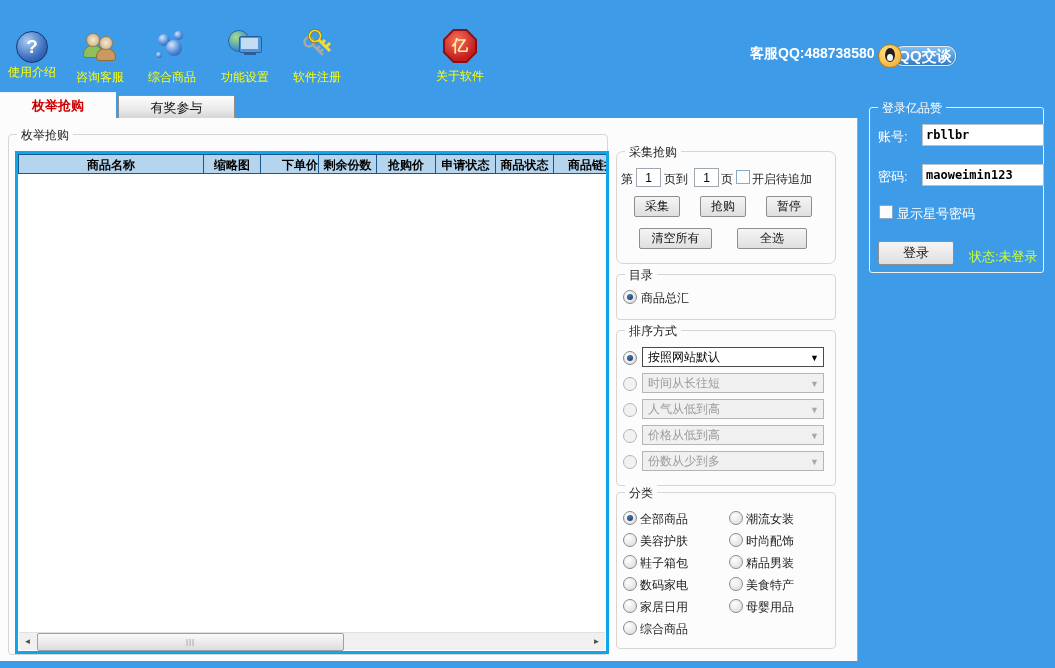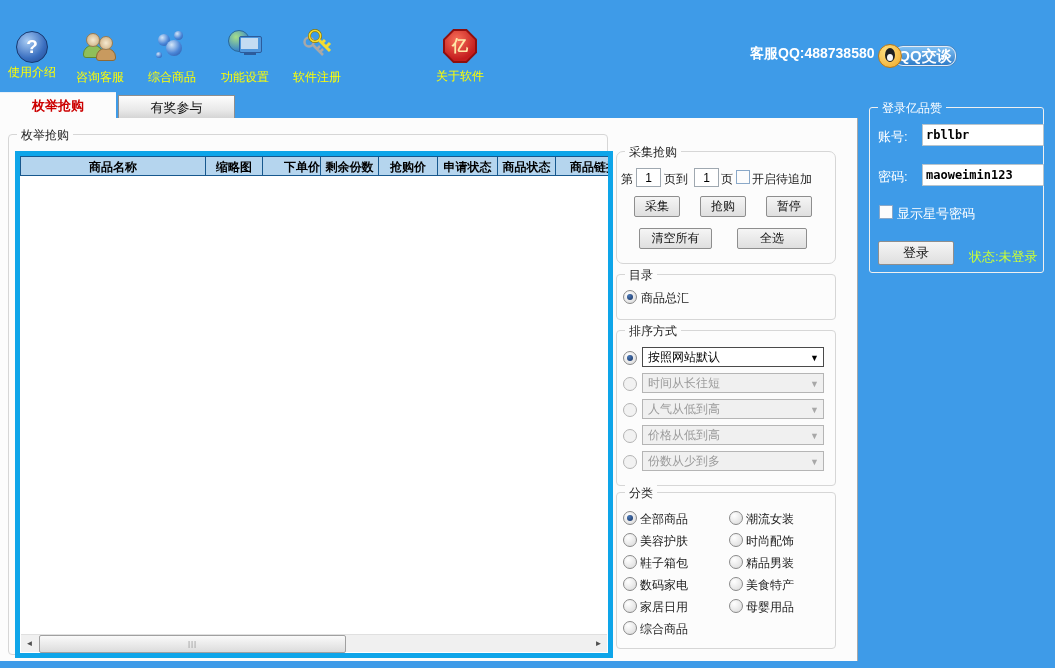--- a/index.html
+++ b/index.html
@@ -74,21 +74,21 @@
     background:linear-gradient(#FDFDFD,#E9E9E9 60%,#D2D2D2);border:1px solid #8E8E8E;border-bottom:none;}
 
   
   .main-panel{position:absolute;left:0;top:118px;width:857px;height:543px;background:#FCFCFC;
     border-right:1px solid #A8A8A8;}
 
   .gbox{position:absolute;border:1px solid #D6D6D6;border-radius:4px;}
   .glabel{position:absolute;top:-8px;left:8px;background:#FCFCFC;padding:0 4px;font-size:12px;color:#222;}
 
   
-  .grid{position:absolute;left:6px;top:16px;width:588px;height:497px;border:5px solid #0ea5e9;
+  .grid{position:absolute;left:6px;top:16px;width:588px;height:497px;border:3px solid #0ea5e9;
     background:#FFFFFF;overflow:hidden;}
   .grid-head{position:absolute;left:0;top:0;height:22px;width:650px;display:flex;}
   .gh-cell{height:20px;background:#B5D5EE;border:1px solid #17588E;border-left:none;
     font-size:12px;font-weight:bold;color:#000;text-align:center;line-height:20px;
     overflow:hidden;white-space:nowrap;flex:0 0 auto;box-sizing:border-box;}
   .gh-cell:first-child{border-left:1px solid #17588E;}
 
   
   .hscroll{position:absolute;left:1px;bottom:1px;width:586px;height:17px;background:#F0F0F0;
     border-top:1px solid #E0E0E0;}

